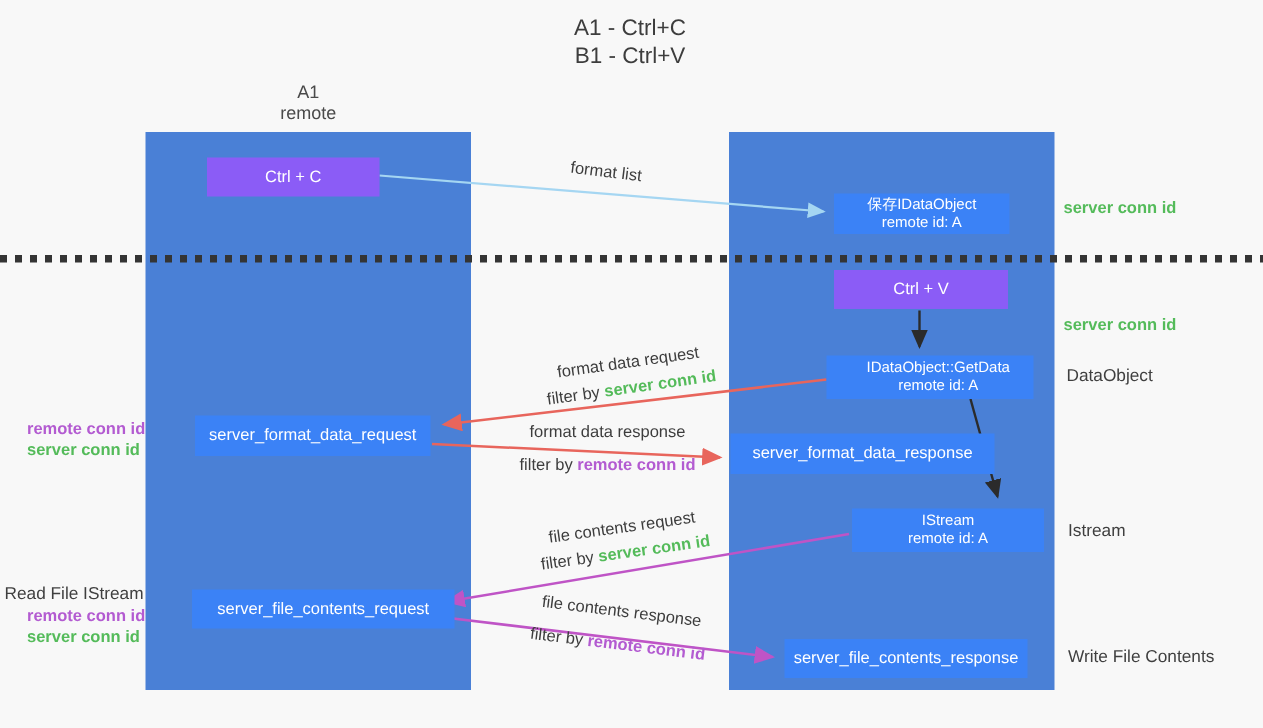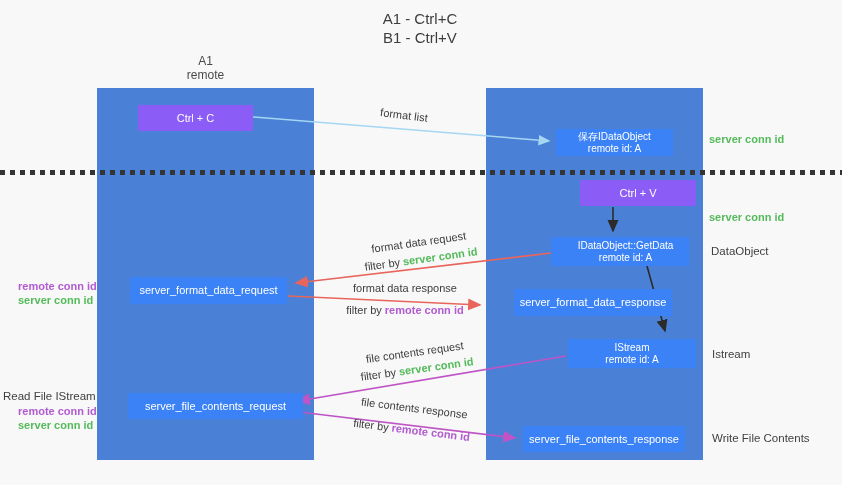--- a/index.html
+++ b/index.html
@@ -41,24 +41,24 @@
     position:absolute;z-index:3;
     display:flex;flex-direction:column;justify-content:center;
     text-align:center;color:#ffffff;
     font-size:11px;line-height:13px;
   }
   .node.orange{background:#3b82f6;}
   .node.green{background:#8b5cf6;}
   .node.two-line{font-size:10px;line-height:12px;}
   .n-ctrl-c{left:138px;top:105px;width:115px;height:26px;}
   .n-save{left:556px;top:129px;width:117px;height:27px;}
-  .n-ctrl-v{left:556px;top:180px;width:116px;height:26px;margin-left:24px;}
+  .n-ctrl-v{left:556px;top:180px;width:116px;height:26px;}
   .n-getdata{left:551px;top:237px;width:127px;height:29px;padding-left:11px;}
   .n-format-req{left:130px;top:277px;width:157px;height:27px;}
-  .n-format-resp{left:514px;top:289px;width:158px;height:27px;}
+  .n-format-resp{left:487px;top:289px;width:176px;height:27px;}
   .n-istream{left:568px;top:339px;width:128px;height:29px;}
   .n-file-req{left:128px;top:393px;width:175px;height:26px;}
   .n-file-resp{left:523px;top:426px;width:162px;height:26px;}
   .side-label{
     position:absolute;z-index:4;font-size:11.5px;color:#3f3f3f;white-space:nowrap;
   }
   .side-label.green{color:#54bb5a;font-weight:bold;font-size:11px;}
   .l-server-top{left:709px;top:133px;}
   .l-server-mid{left:709px;top:211px;}
   .l-dataobject{left:711px;top:245px;}

